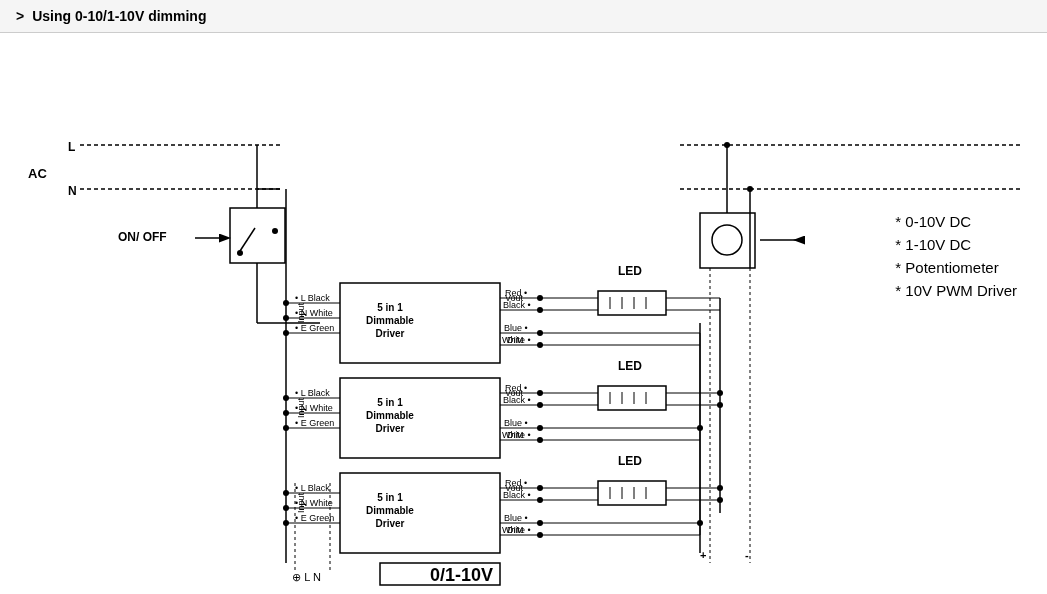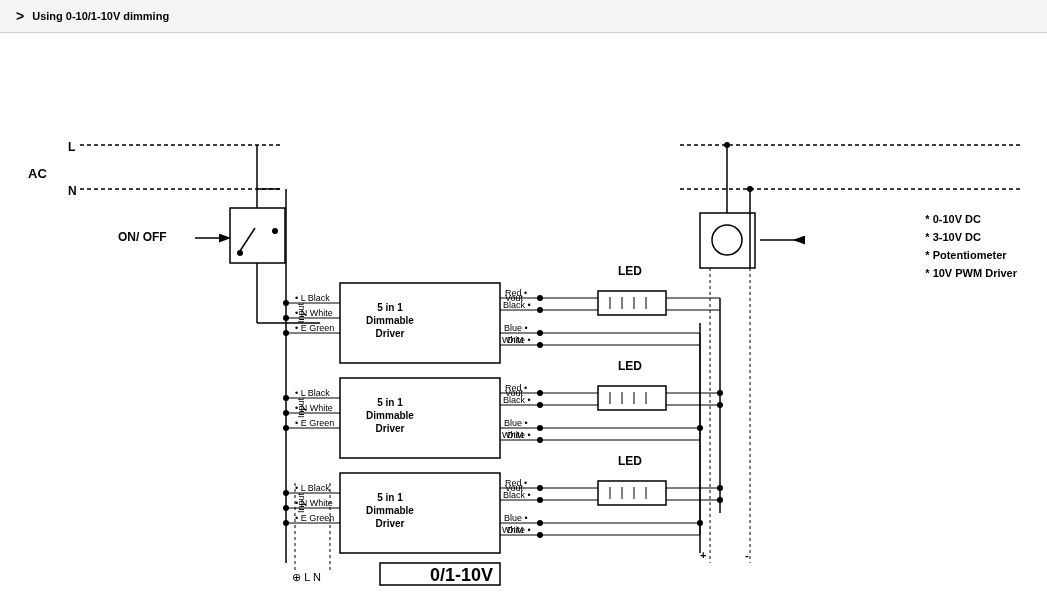--- a/index.html
+++ b/index.html
@@ -21,21 +21,21 @@
       background: #f5f5f5;
     }
 
     .header-arrow {
       font-size: 14px;
       margin-right: 8px;
       font-weight: bold;
     }
 
     .header-title {
-      font-size: 11px;
+      font-size: 14px;
       font-weight: bold;
     }
 
     .diagram-area {
       position: relative;
       width: 1047px;
       height: 555px;
       background: #fff;
       overflow: hidden;
     }
@@ -51,22 +51,21 @@
     .info-panel {
       position: absolute;
       right: 30px;
       top: 180px;
       font-size: 12px;
       font-weight: normal;
     }
 
     .info-panel div {
       margin-bottom: 6px;
-      font-size: 11px;
-      font-weight: bold;
+      font-size: 15px;
     }
   </style>
 </head>
 <body>
 
 <div class="header">
   <span class="header-arrow">&gt;</span>
   <span class="header-title">Using 0-10/1-10V dimming</span>
 </div>
 
@@ -311,18 +310,18 @@
     <text x="430" y="548" font-size="18" font-weight="bold">0/1-10V</text>
 
     <line x1="700" y1="300" x2="700" y2="502" stroke="#000" stroke-width="1"></line>
     <circle cx="700" cy="395" r="3" fill="#000"></circle>
     <circle cx="700" cy="490" r="3" fill="#000"></circle>
 
   </svg>
 
   <div class="info-panel">
     <div>* 0-10V DC</div>
-    <div>* 3-10V DC</div>
+    <div>* 1-10V DC</div>
     <div>* Potentiometer</div>
     <div>* 10V PWM Driver</div>
   </div>
 
 </div>
 
 </body></html>

